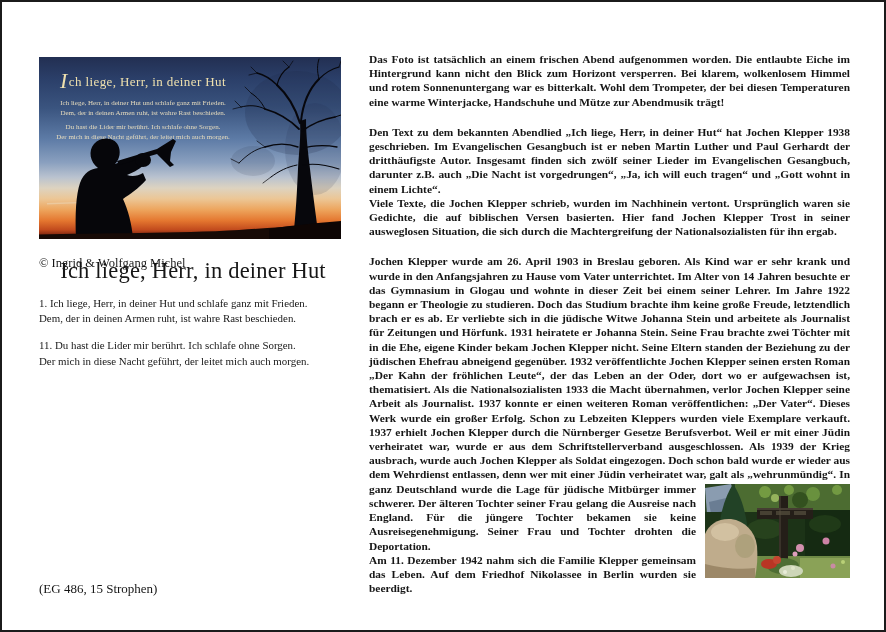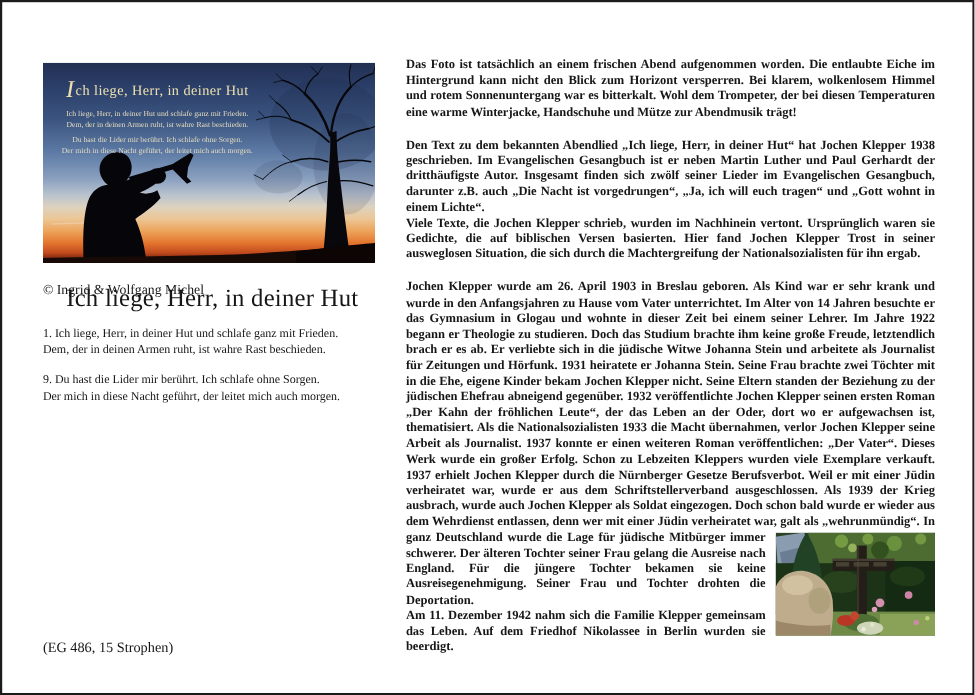--- a/index.html
+++ b/index.html
@@ -111,21 +111,21 @@
     </div>
   </figure>
 
   <div class="credit">© Ingrid &amp; Wolfgang Michel</div>
 
   <h1 class="song-title" style="margin:0;font-weight:normal">Ich liege, Herr, in deiner Hut</h1>
 
   <div class="verses">
     <p class="verse">1. Ich liege, Herr, in deiner Hut und schlafe ganz mit Frieden.
 Dem, der in deinen Armen ruht, ist wahre Rast beschieden.</p>
-    <p class="verse">9. Du hast die Lider mir berührt. Ich schlafe ohne Sorgen.
+    <p class="verse">11. Du hast die Lider mir berührt. Ich schlafe ohne Sorgen.
 Der mich in diese Nacht geführt, der leitet mich auch morgen.</p>
   </div>
 
   <div class="eg">(EG 486, 15 Strophen)</div>
 
   <div class="article">
     <p>Das Foto ist tatsächlich an einem frischen Abend aufgenommen worden. Die entlaubte Eiche im Hintergrund kann nicht den Blick zum Horizont versperren. Bei klarem, wolkenlosem Himmel und rotem Sonnenuntergang war es bitterkalt. Wohl dem Trompeter, der bei diesen Temperaturen eine warme Winterjacke, Handschuhe und Mütze zur Abendmusik trägt!</p>
     <p><span>Den Text zu dem bekannten Abendlied „Ich liege, Herr, in deiner Hut“ hat Jochen Klepper 1938 geschrieben. Im Evangelischen Gesangbuch ist er neben Martin Luther und Paul Gerhardt der dritthäufigste Autor. Insgesamt finden sich zwölf seiner Lieder im Evangelischen Gesangbuch, darunter z.B. auch „Die Nacht ist vorgedrungen“, „Ja, ich will euch tragen“ und „Gott wohnt in einem Lichte“.</span><br><span>Viele Texte, die Jochen Klepper schrieb, wurden im Nachhinein vertont. Ursprünglich waren sie Gedichte, die auf biblischen Versen basierten. Hier fand Jochen Klepper Trost in seiner ausweglosen Situation, die sich durch die Machtergreifung der Nationalsozialisten für ihn ergab.</span></p>
     <p><span>Jochen Klepper wurde am 26. April 1903 in Breslau geboren. Als Kind war er sehr krank und wurde in den Anfangsjahren zu Hause vom Vater unterrichtet. Im Alter von 14 Jahren besuchte er das Gymnasium in Glogau und wohnte in dieser Zeit bei einem seiner Lehrer. Im Jahre 1922 begann er Theologie zu studieren. Doch das Studium brachte ihm keine große Freude, letztendlich brach er es ab. Er verliebte sich in die jüdische Witwe Johanna Stein und arbeitete als Journalist für Zeitungen und Hörfunk. 1931 heiratete er Johanna Stein. Seine Frau brachte zwei Töchter mit in die Ehe, eigene Kinder bekam Jochen Klepper nicht. Seine Eltern standen der Beziehung zu der jüdischen Ehefrau abneigend gegenüber. 1932 veröffentlichte Jochen Klepper seinen ersten Roman „Der Kahn der fröhlichen Leute“, der das Leben an der Oder, dort wo er aufgewachsen ist, thematisiert. Als die Nationalsozialisten 1933 die Macht übernahmen, verlor Jochen Klepper seine Arbeit als Journalist. 1937 konnte er einen weiteren Roman veröffentlichen: „Der Vater“. Dieses Werk wurde ein großer Erfolg. Schon zu Lebzeiten Kleppers wurden viele Exemplare verkauft. 1937 erhielt Jochen Klepper durch die Nürnberger Gesetze Berufsverbot. Weil er mit einer Jüdin verheiratet war, wurde er aus dem Schriftstellerverband ausgeschlossen. Als 1939 der Krieg ausbrach, wurde auch Jochen Klepper als Soldat eingezogen. Doch schon bald wurde er wieder aus dem Wehrdienst entlassen, denn wer mit einer Jüdin verheiratet war, galt als „wehrunmündig“.</span>
       <span class="grave-figure">

